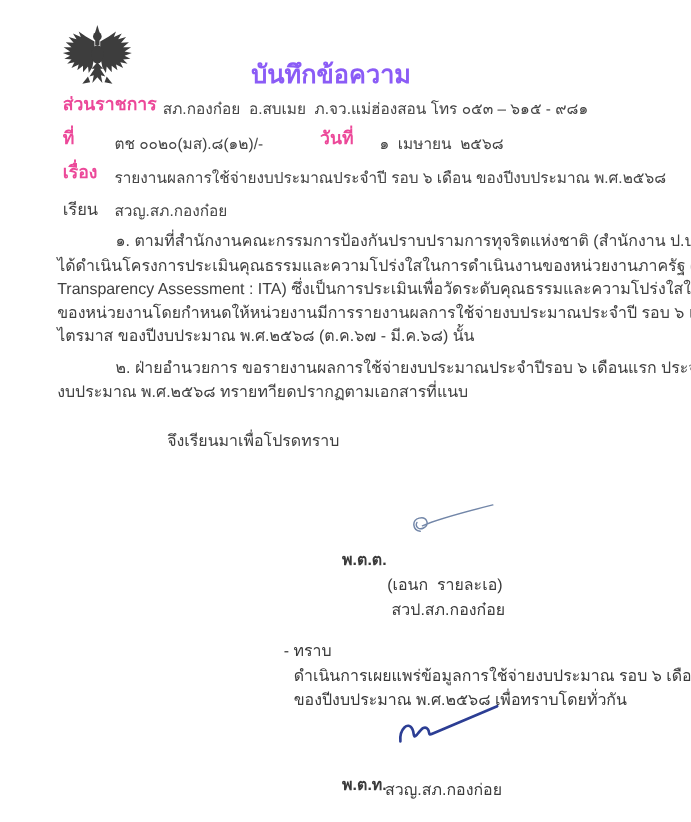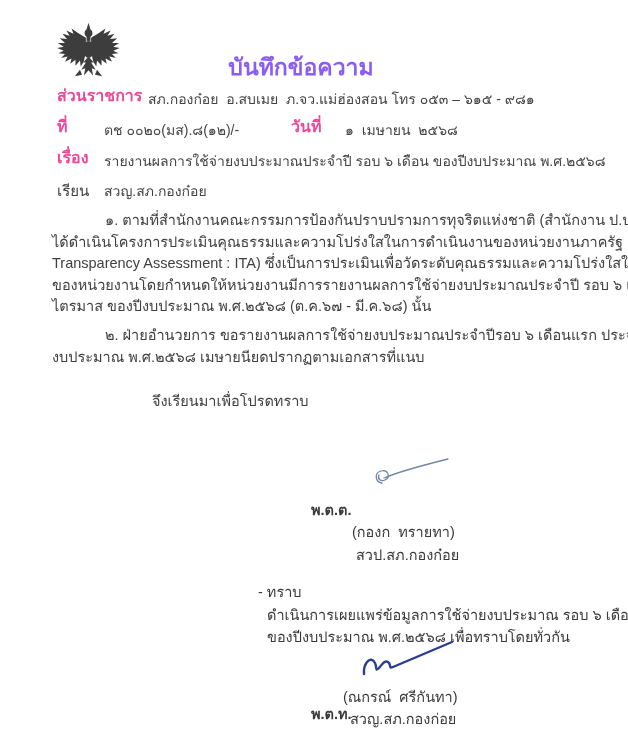--- a/index.html
+++ b/index.html
@@ -65,35 +65,34 @@
   <div class="abs lbl2" style="left:57px; top:182px;">เรียน</div>
   <div class="abs val" style="left:104px; top:183px;">สวญ.สภ.กองก๋อย</div>
 
   <div class="abs body-line" style="left:105px; top:212px;">๑. ตามที่สำนักงานคณะกรรมการป้องกันปราบปรามการทุจริตแห่งชาติ (สำนักงาน ป.ป.ช.)</div>
   <div class="abs body-line" style="left:52px;  top:234px;">ได้ดำเนินโครงการประเมินคุณธรรมและความโปร่งใสในการดำเนินงานของหน่วยงานภาครัฐ (Integrity and</div>
   <div class="abs body-line" style="left:52px;  top:255px;">Transparency Assessment : ITA) ซึ่งเป็นการประเมินเพื่อวัดระดับคุณธรรมและความโปร่งใสในการดำเนินงาน</div>
   <div class="abs body-line" style="left:52px;  top:277px;">ของหน่วยงานโดยกำหนดให้หน่วยงานมีการรายงานผลการใช้จ่ายงบประมาณประจำปี รอบ ๖ เดือนแรกหรือ ๒</div>
   <div class="abs body-line" style="left:52px;  top:298px;">ไตรมาส ของปีงบประมาณ พ.ศ.๒๕๖๘ (ต.ค.๖๗ - มี.ค.๖๘) นั้น</div>
 
   <div class="abs body-line" style="left:105px; top:327px;">๒. ฝ่ายอำนวยการ ขอรายงานผลการใช้จ่ายงบประมาณประจำปีรอบ ๖ เดือนแรก ประจำปี</div>
-  <div class="abs body-line" style="left:52px;  top:349px;">งบประมาณ พ.ศ.๒๕๖๘ เมษายนียดปรากฏตามเอกสารที่แนบ</div>
+  <div class="abs body-line" style="left:52px;  top:349px;">งบประมาณ พ.ศ.๒๕๖๘ ทรายทาียดปรากฏตามเอกสารที่แนบ</div>
 
   <div class="abs body-line" style="left:108px; top:393px;margin-left:44px;">จึงเรียนมาเพื่อโปรดทราบ</div>
 
   <svg class="sigsvg" style="left:366px; top:456px;" width="84" height="34" viewBox="0 0 84 34" aria-hidden="true">
     <path d="M16,27 c-7,-1 -8,-10 -1,-12 c7,-2 10,6 4,9 c-4,2 -8,-1 -6,-5 M18,22 C34,15 62,8 82,3" fill="none" stroke="#7286a8" stroke-width="1.3" stroke-linecap="round"></path>
   </svg>
   <div class="abs sig-text" style="left:311px; top:502px; font-weight:700;">พ.ต.ต.</div>
-  <div class="abs sig-text" style="left:352px; top:524px;">(กองก  ทรายทา)</div>
+  <div class="abs sig-text" style="left:352px; top:524px;">(เอนก  รายละเอ)</div>
   <div class="abs sig-text" style="left:356px; top:547px;">สวป.สภ.กองก๋อย</div>
 
   <div class="abs sig-text" style="left:258px; top:584px;">- ทราบ</div>
   <div class="abs sig-text" style="left:267px; top:607px;">ดำเนินการเผยแพร่ข้อมูลการใช้จ่ายงบประมาณ รอบ ๖ เดือนแรก</div>
   <div class="abs sig-text" style="left:267px; top:629px;">ของปีงบประมาณ พ.ศ.๒๕๖๘ เพื่อทราบโดยทั่วกัน</div>
 
   <svg class="sigsvg" style="left:356px; top:638px;" width="100" height="42" viewBox="0 0 100 42" aria-hidden="true">
     <path d="M8,36 c-1,-11 7,-19 11,-11 c2,4 0,9 4,5 c4,-5 7,-9 10,-5 c2,3 0,6 4,4 L96,4" fill="none" stroke="#2c3e94" stroke-width="2.4" stroke-linecap="round"></path>
   </svg>
   <div class="abs sig-text" style="left:311px; top:667px; font-weight:700;margin-top:39px;">พ.ต.ท.</div>
-  <div class="abs sig-text" style="left:343px; top:689px;">(ณกรณ์  ศรีกันทา)</div>
   <div class="abs sig-text" style="left:350px; top:711px;">สวญ.สภ.กองก่อย</div>
 
 </div>
 
 </body></html>

